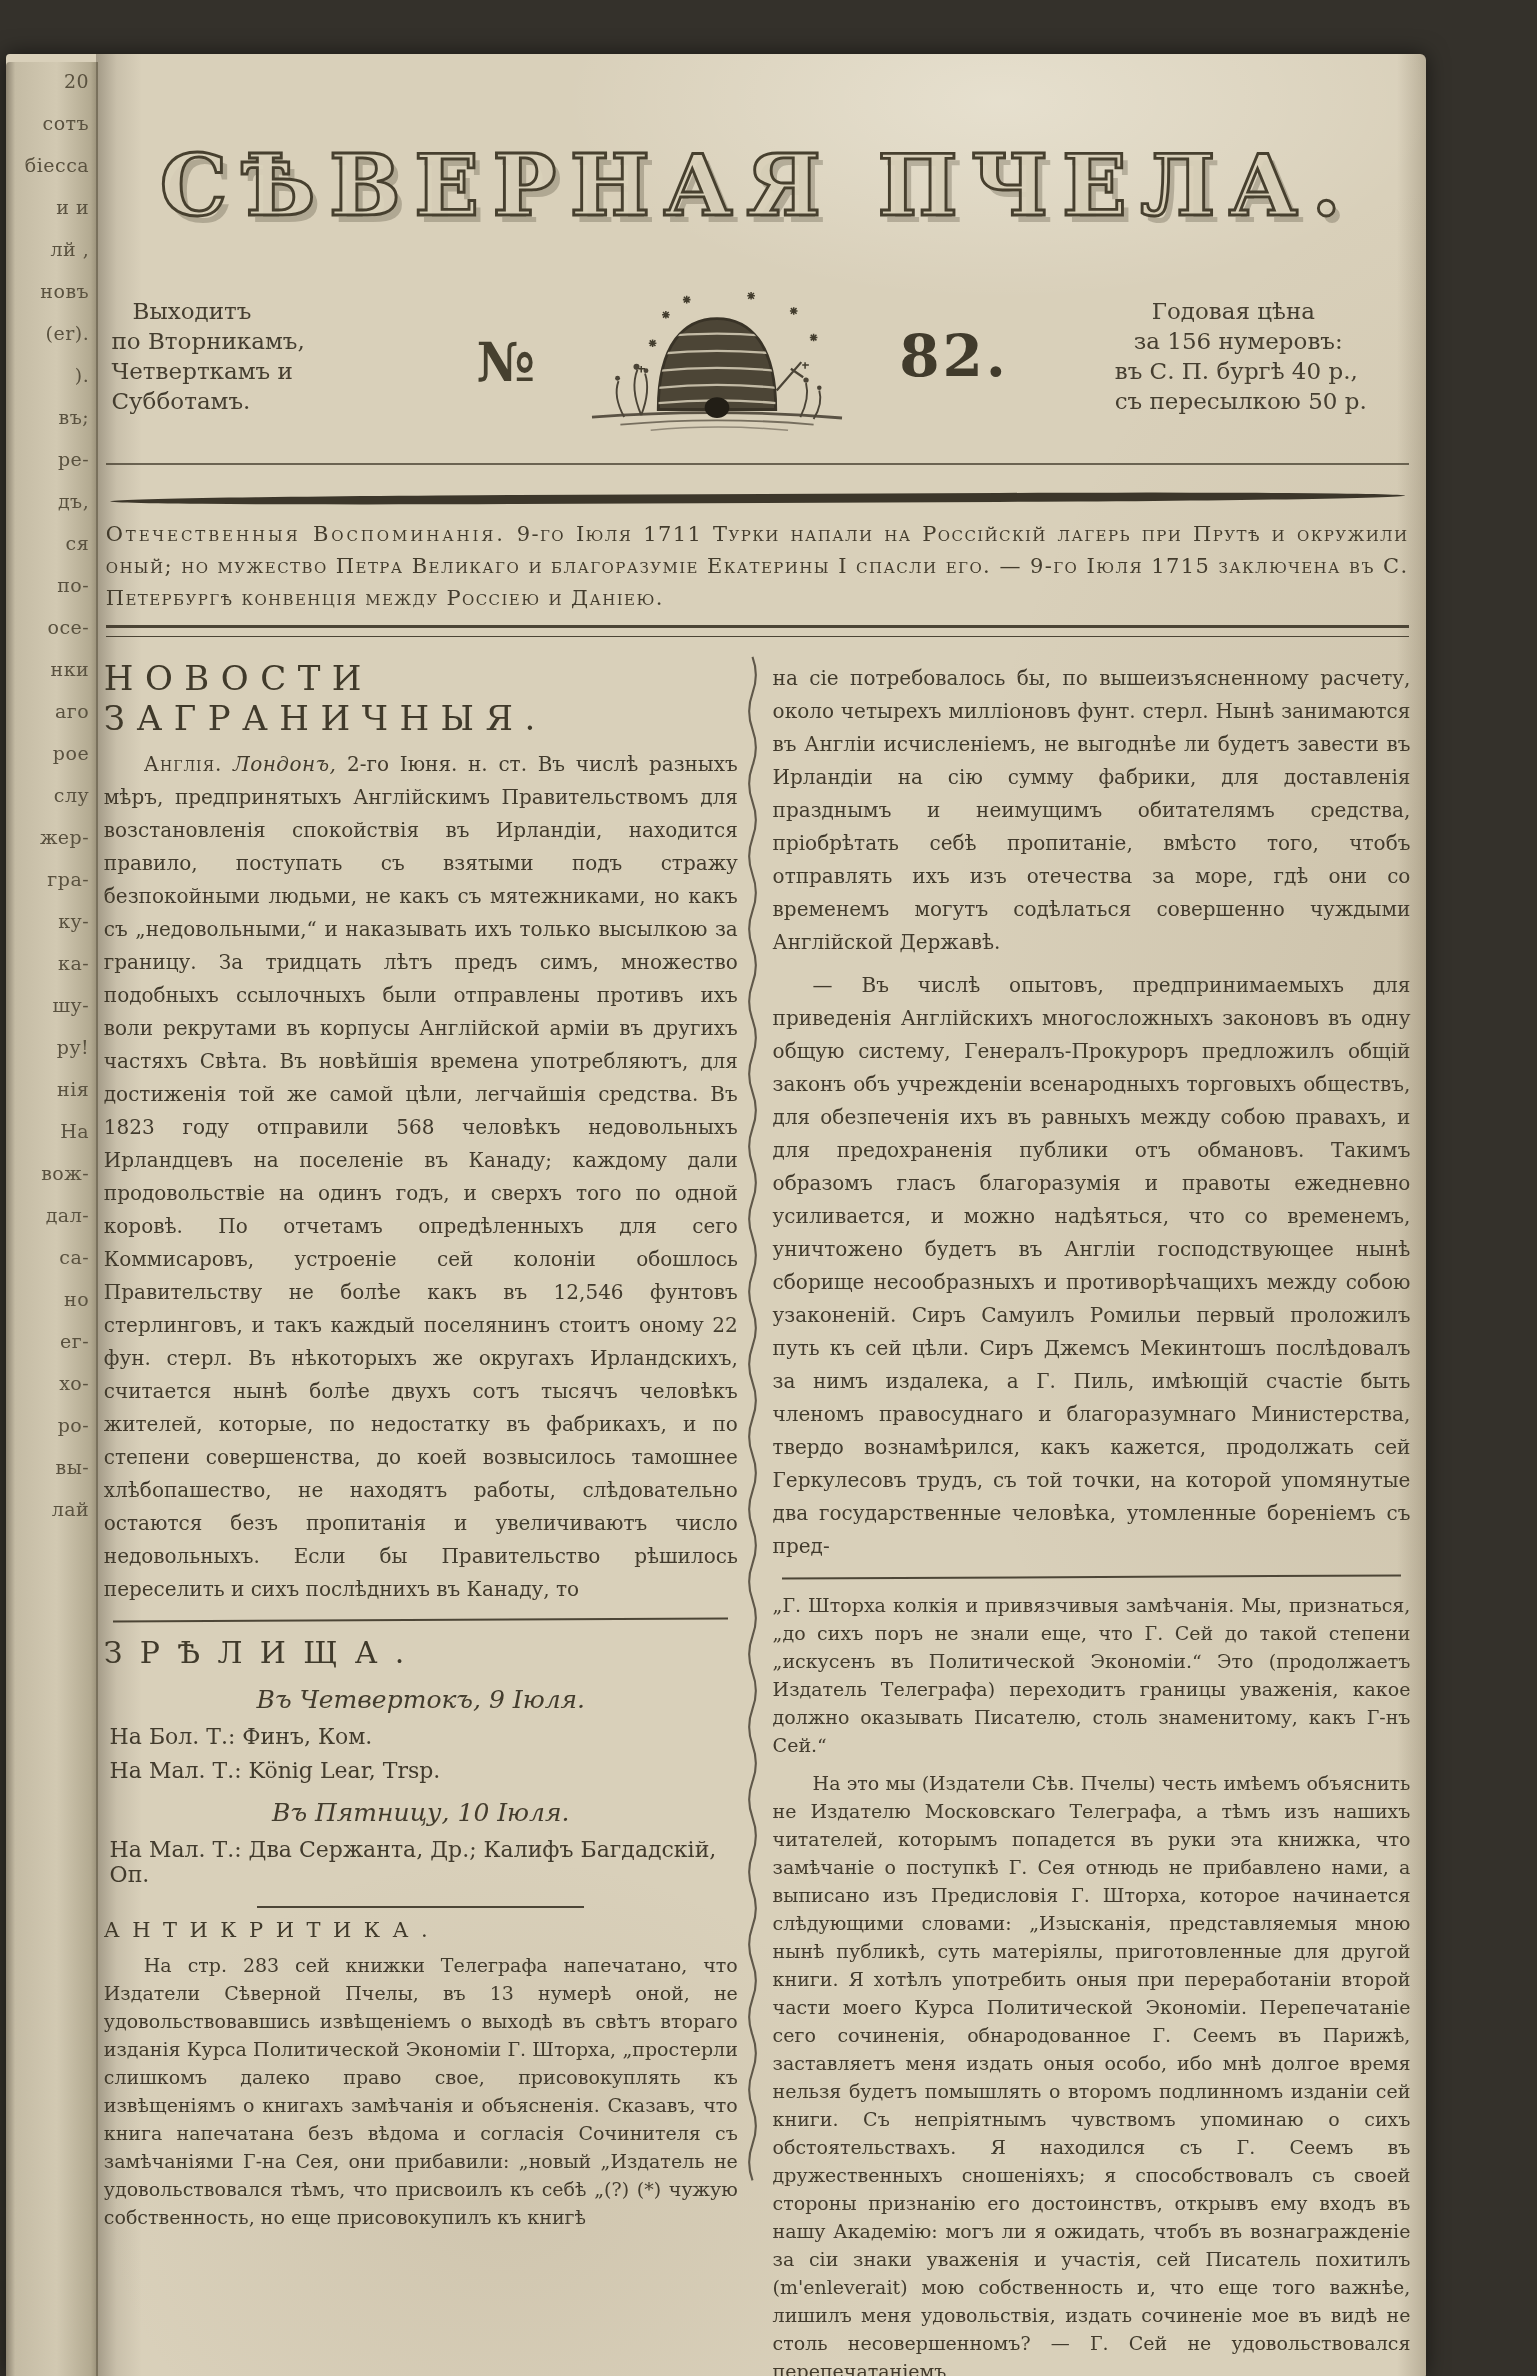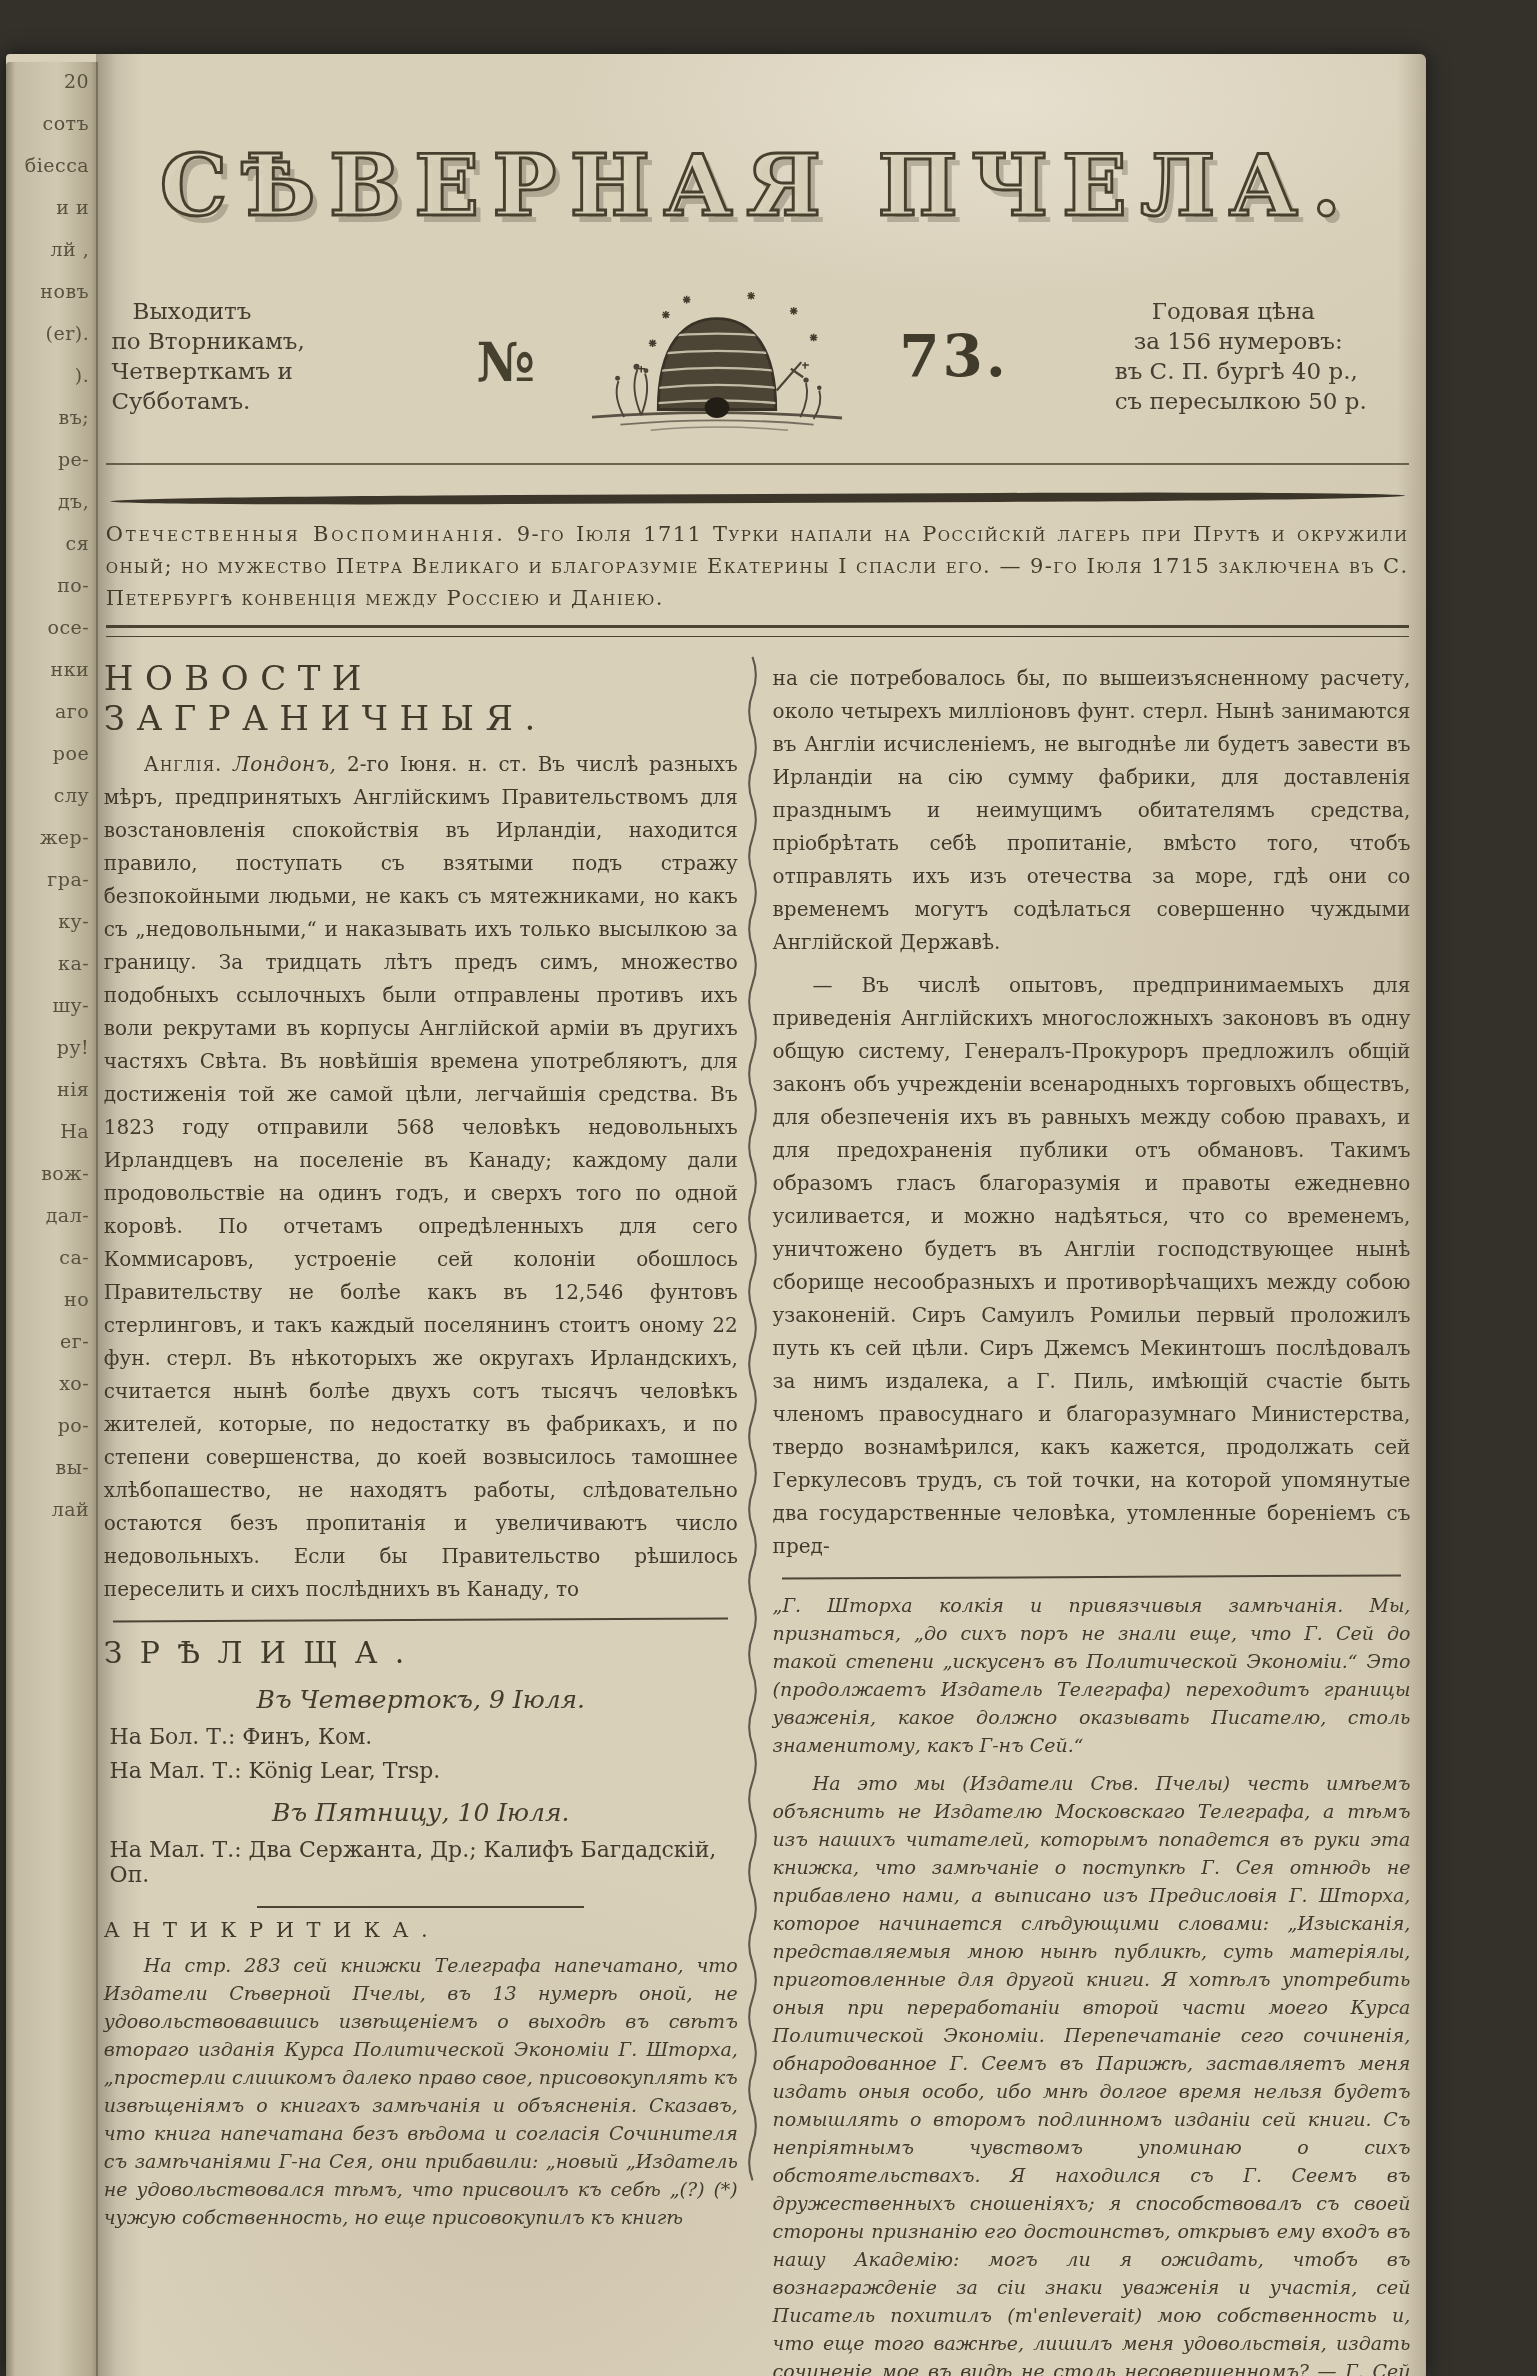--- a/index.html
+++ b/index.html
@@ -100,21 +100,21 @@
   .anti-heading{font-size:21px;letter-spacing:12.5px;margin-top:3px;}
   .anti-sub{
     margin:11.5px 9.6px 0 9.6px;text-align:center;font-variant:small-caps;
     font-size:22px;line-height:30px;letter-spacing:1.9px;color:#443d2e;
   }
   .body-text{
     margin:9.6px 0 0 0;font-size:20px;line-height:33px;text-align:justify;
     text-indent:40px;color:#423b2d;
   }
   .body-text.noindent{text-indent:0;}
-  .body-text.small{font-size:19px;line-height:28px;font-style:italic;}
+  .body-text.small{font-size:19px;line-height:28px;}
   .country{font-variant:small-caps;letter-spacing:1px;}
   .city{letter-spacing:0.5px;}
   .spect-day{margin:15.4px 0 0 0;text-align:center;font-style:italic;font-size:25px;color:#433c2d;}
   .spect-line{margin:9.6px 0 0 5.8px;font-size:22px;color:#423b2d;}
 </style>
 </head>
 <body>
 
 <div class="paper">
 
@@ -208,21 +208,21 @@
             <path d="M96 38 v8 M92 42 h8 M93 39 l6 6 M99 39 l-6 6"></path>
             <path d="M118 22 v8 M114 26 h8 M115 23 l6 6 M121 23 l-6 6"></path>
             <path d="M82 68 v8 M78 72 h8 M79 69 l6 6 M85 69 l-6 6"></path>
             <path d="M70 96 v7 M67 99 h7"></path>
             <path d="M186 18 v8 M182 22 h8 M183 19 l6 6 M189 19 l-6 6"></path>
             <path d="M231 34 v8 M227 38 h8 M228 35 l6 6 M234 35 l-6 6"></path>
             <path d="M252 62 v8 M248 66 h8 M249 63 l6 6 M255 63 l-6 6"></path>
             <path d="M243 92 v7 M240 95 h7"></path>
           </g>
         </svg>
-        <span class="issue-number">73.</span>
+        <span class="issue-number">82.</span>
       </div>
 
       <div class="price">
           <span class="price-line">Годовая цѣна</span>
           <span class="price-line">за 156 нумеровъ:</span>
           <span class="price-line">въ С. П. бургѣ 40 р.,</span>
           <span class="price-line">съ пересылкою 50 р.</span>
         </div>
     </div>
 

